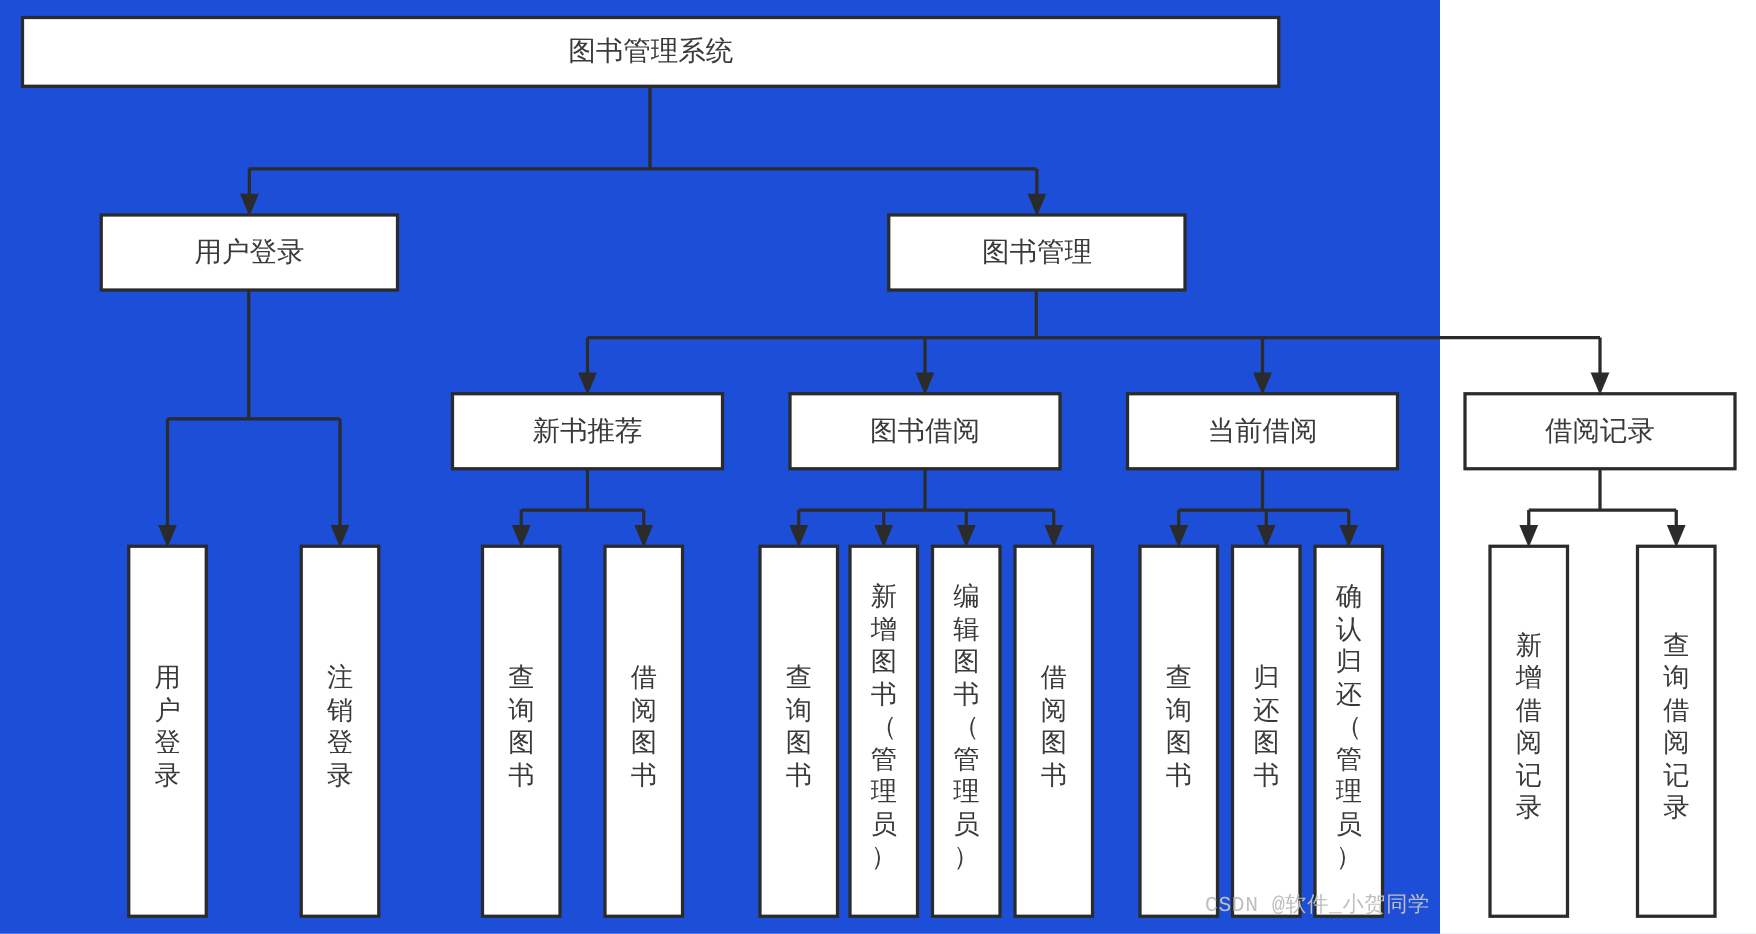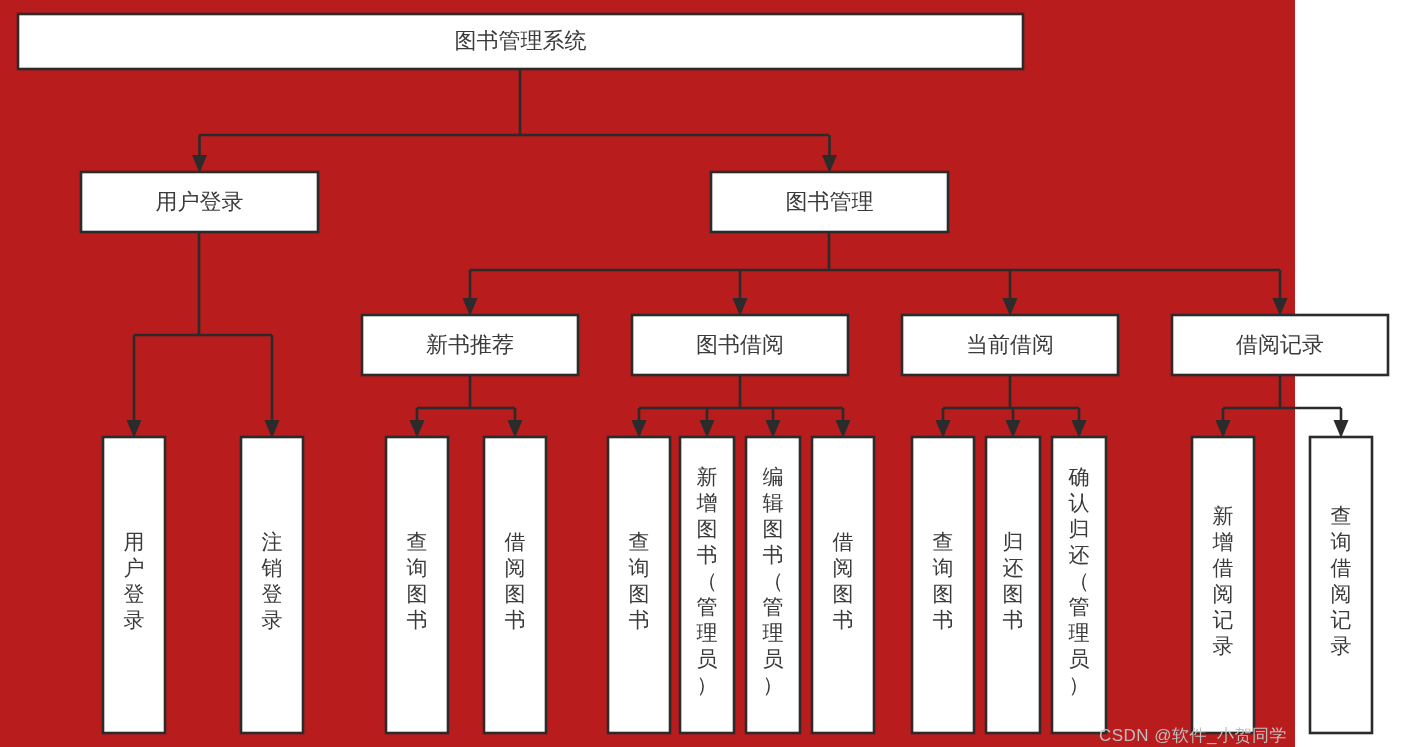--- a/index.html
+++ b/index.html
@@ -9,23 +9,23 @@
     background: #ffffff;
   }
   body {
     width: 1405px;
     height: 747px;
     font-family: "Liberation Sans", "DejaVu Sans", sans-serif;
     overflow: hidden;
   }
   #diagram-root {
     position: relative;
-    width: 1295px;
+    width: 1152px;
     height: 747px;
-    background: #b91c1c;
+    background: #1d4ed8;
   }
   svg.tree-canvas {
     position: absolute;
     left: 0;
     top: 0;
     width: 1405px;
     height: 747px;
     display: block;
   }
   .node-rect {
@@ -53,24 +53,24 @@
     fill: none;
     stroke-linecap: butt;
   }
   .arrow-head {
     fill: #2b2b2b;
     stroke: none;
   }
   .watermark {
     position: absolute;
     right: 8px;
-    bottom: 0;
+    bottom: 12px;
     color: #bfbfbf;
     font-size: 17px;
-    font-family: Liberation Sans, sans-serif;
+    font-family: Liberation Mono, monospace;
     letter-spacing: 0.5px;
     user-select: none;
     white-space: nowrap;
   }
 </style>
 </head>
 <body>
 
 <div id="diagram-root">
   <svg class="tree-canvas" id="tree-canvas" viewBox="0 0 1405 747" xmlns="http://www.w3.org/2000/svg">

